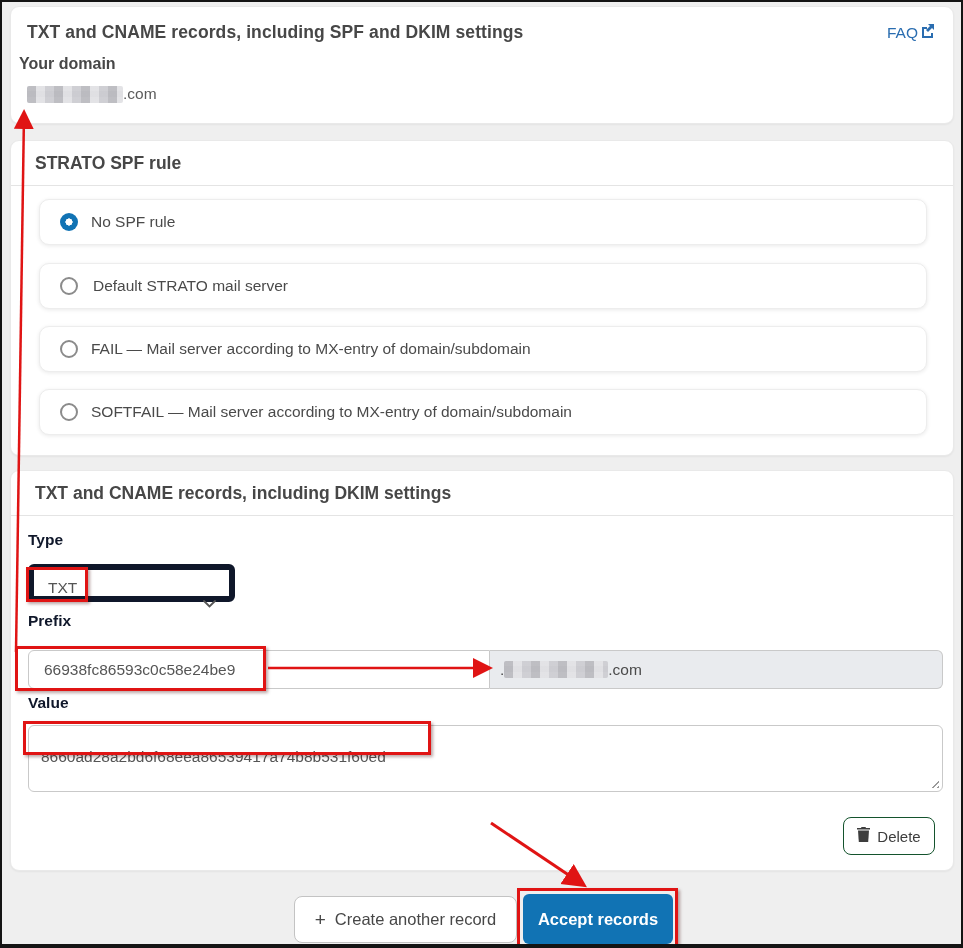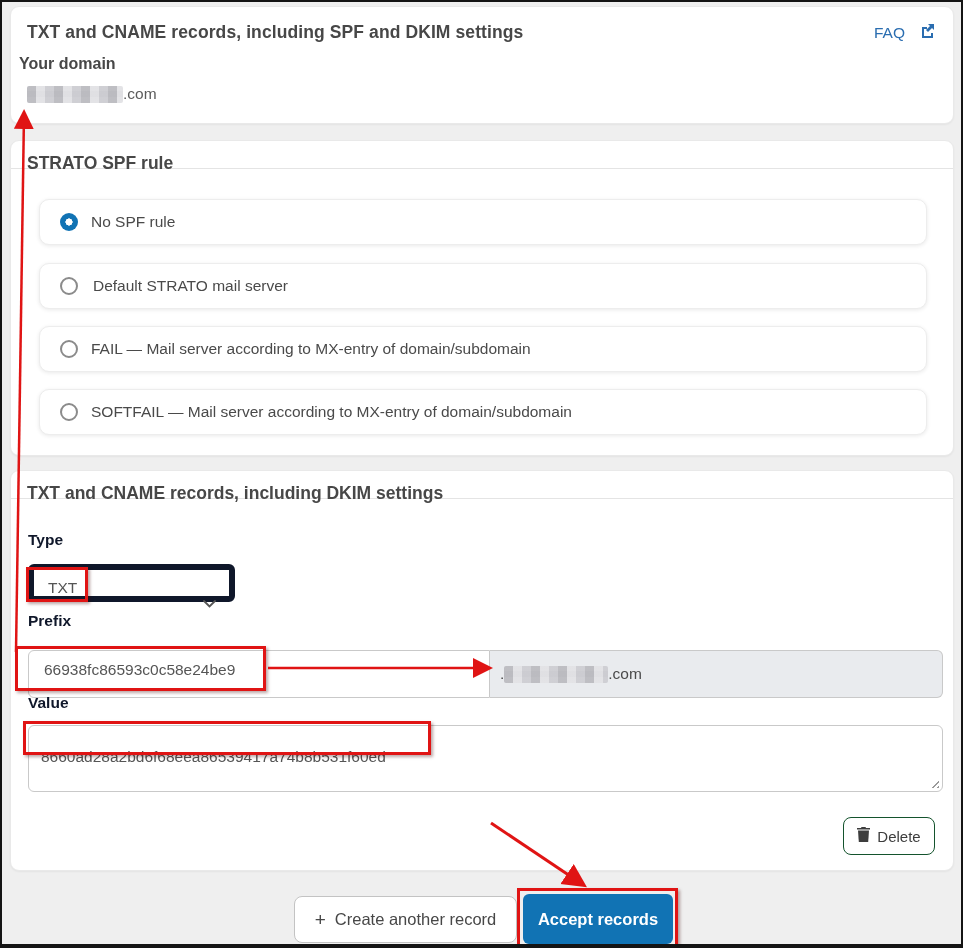--- a/index.html
+++ b/index.html
@@ -21,37 +21,37 @@
   #card-top  { top:4px;   height:118px; }
   #card-spf  { top:138px; height:316px; }
   #card-dkim { top:468px; height:401px; }
 
   .page-title {
     position:absolute; left:16px; top:15px;
     font-size:17.5px; font-weight:bold; color:#474747; letter-spacing:.1px;
   }
   .faq-link {
     position:absolute; right:18px; top:16px;
-    display:flex; align-items:center; gap:15px;
+    display:flex; align-items:center; gap:2px;
     color:#2a6db0; font-size:15.5px; cursor:pointer; text-decoration:none;
   }
   .your-domain { position:absolute; left:8px; top:48px; font-size:16px; font-weight:bold; color:#474747; }
   .domain-line { position:absolute; left:16px; top:78px; display:flex; align-items:center; font-size:15.5px; color:#5a5a5a; }
 
   .blur-redact {
     display:inline-block; height:17px; border-radius:2px;
     background:
       repeating-linear-gradient(90deg, rgba(185,185,190,.85) 0 9px, rgba(228,228,231,.85) 9px 18px, rgba(205,205,210,.85) 18px 27px),
       repeating-linear-gradient(0deg, #dcdcdf 0 6px, #c7c7cc 6px 12px);
   }
   .blur-a { width:96px; }
   .blur-b { width:104px; }
 
   .section-heading {
-    height:28px; line-height:45px; padding:0 16px;
+    height:45px; line-height:45px; padding:0 24px;
     font-size:17.5px; font-weight:bold; color:#474747;
     border-bottom:1px solid #e4e4e4;
   }
 
   .option-row {
     position:absolute; left:28px; width:888px; height:46px;
     background:#fff; border:1px solid #ededed; border-radius:10px;
     box-shadow:0 1px 4px rgba(0,0,0,0.09);
     display:flex; align-items:center; gap:13px; padding-left:20px;
     cursor:pointer;
@@ -73,21 +73,21 @@
   #value-label  { top:223px; }
 
   .type-select {
     position:absolute; left:17px; top:93px; width:207px; height:38px;
     border:6px solid #0f172a; border-radius:6px; background:#fff;
     font-size:15.5px; color:#555; line-height:36px; padding-left:14px;
     cursor:pointer;
   }
   .chevron { position:absolute; right:13px; top:15px; }
 
-  .prefix-group { position:absolute; left:17px; top:179px; width:915px; height:48px; display:flex; }
+  .prefix-group { position:absolute; left:17px; top:179px; width:915px; height:39px; display:flex; }
   .prefix-input {
     flex:0 0 462px; background:#fff; border:1px solid #c9c9c9;
     border-radius:6px 0 0 6px; line-height:37px; padding-left:15px;
     font-size:15.5px; color:#555;
   }
   .prefix-suffix {
     flex:1; background:#e9ebee; border:1px solid #c9c9c9; border-left:none;
     border-radius:0 6px 6px 0; display:flex; align-items:center;
     padding-left:10px; font-size:15.5px; color:#4a4a4a;
   }

